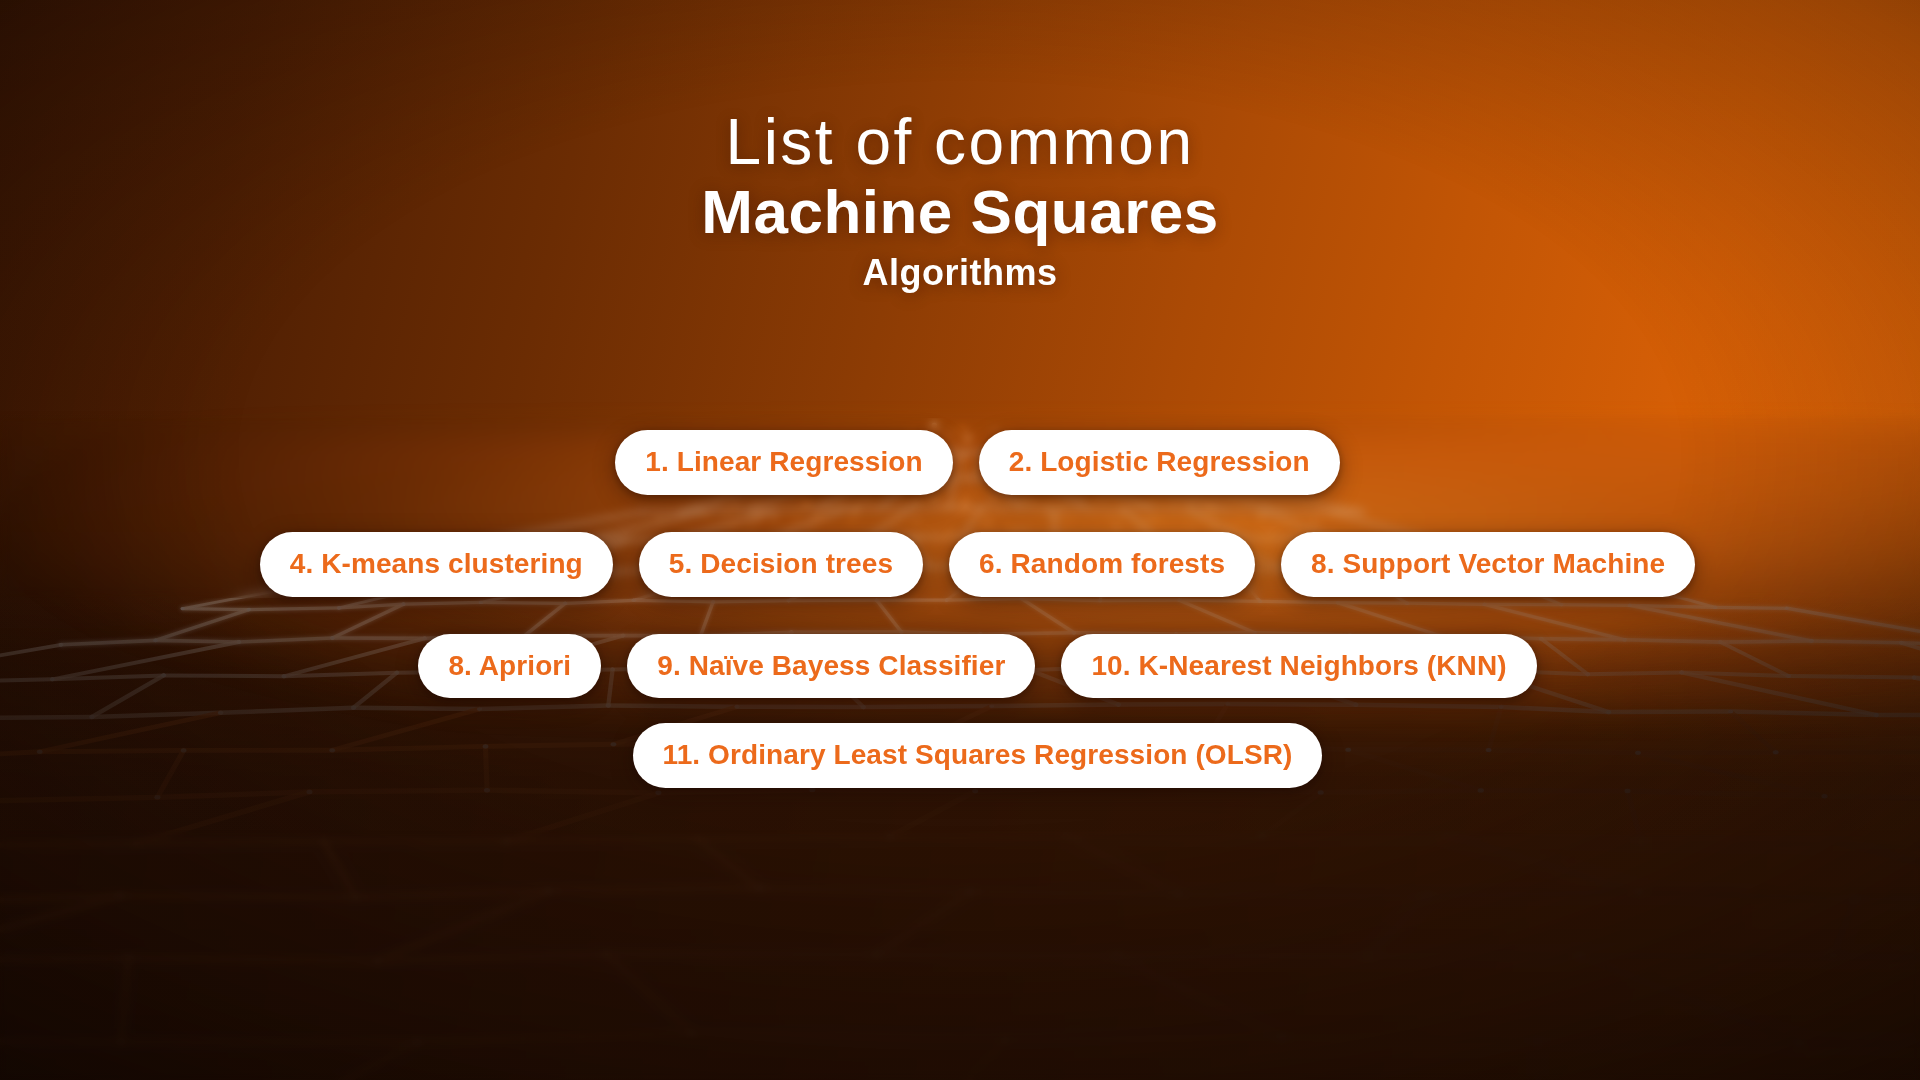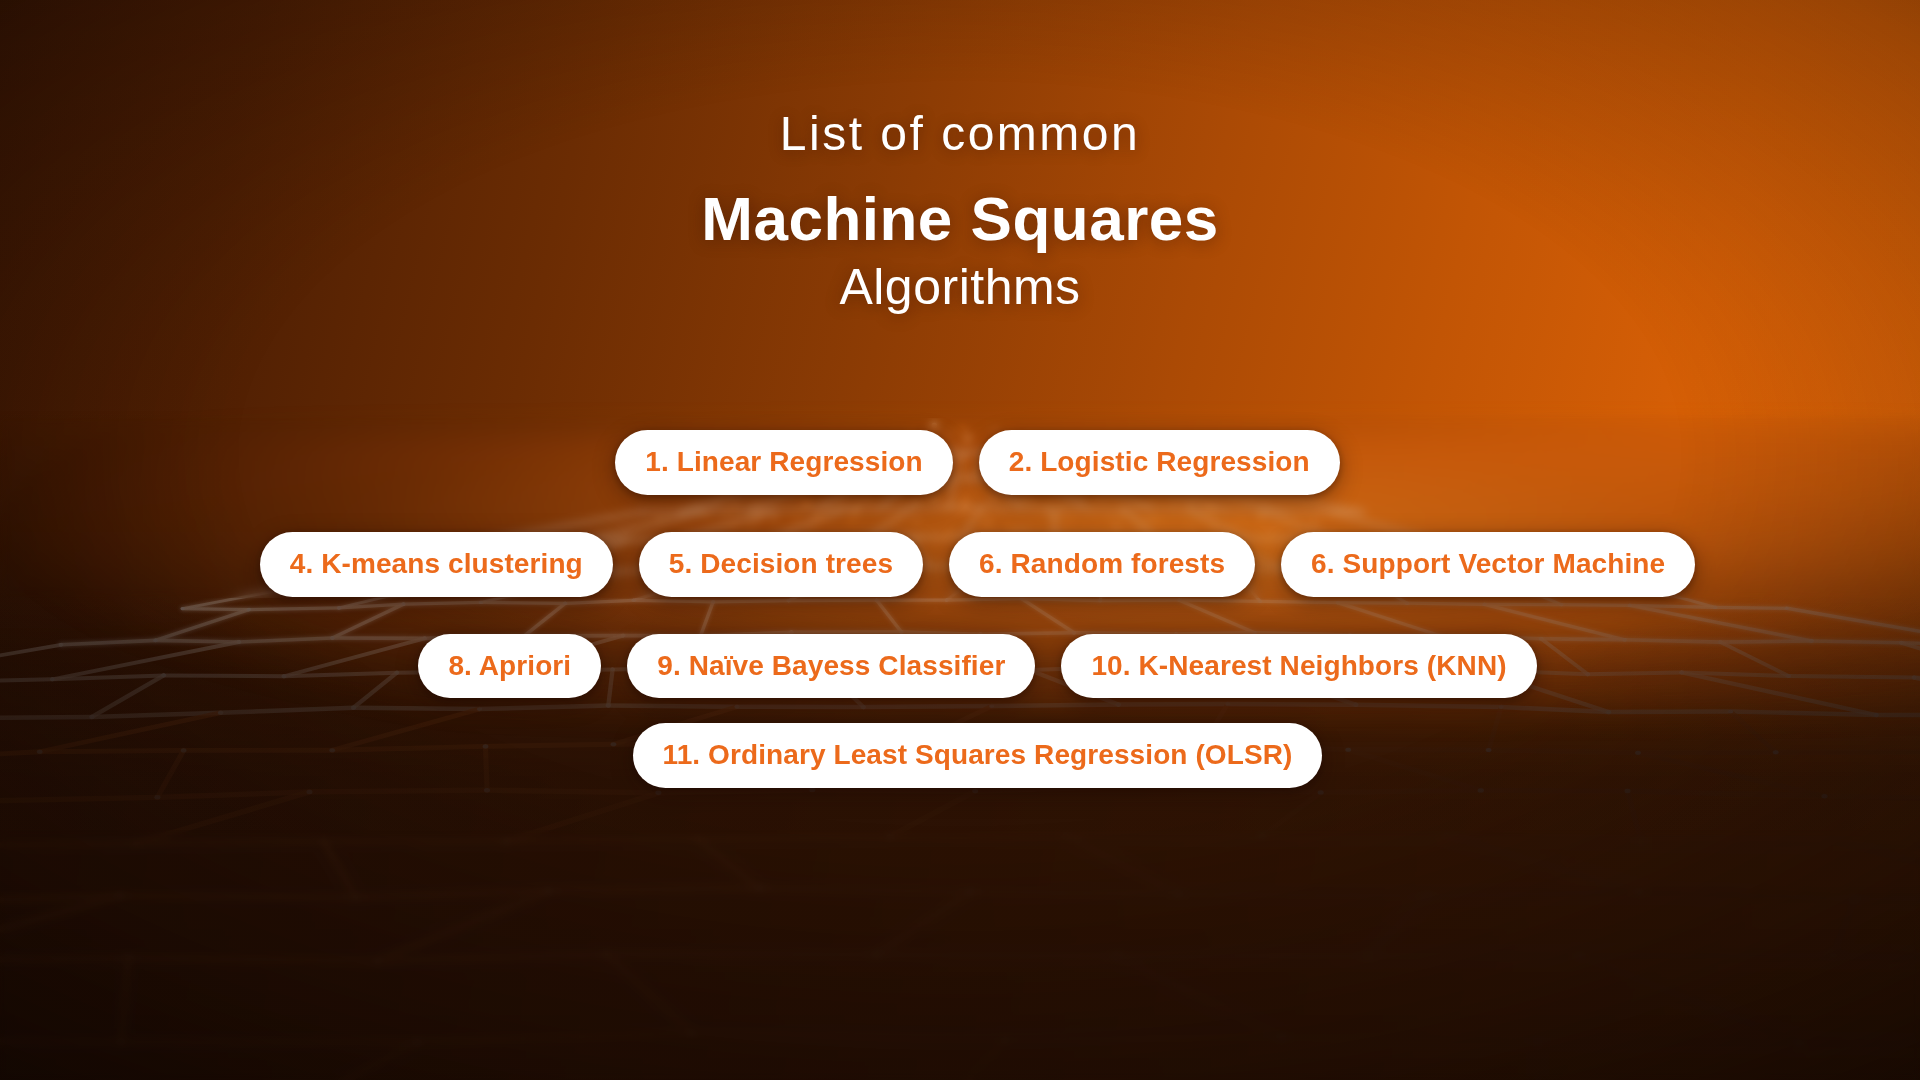--- a/index.html
+++ b/index.html
@@ -103,38 +103,38 @@
   .heading {
     position: absolute;
     top: 110px;
     left: 0;
     width: 100%;
     text-align: center;
     color: #ffffff;
     line-height: 1.0;
   }
   .heading-line1 {
-    font-size: 48px;
+    font-size: 64px;
     font-weight: 300;
     letter-spacing: 2.5px;
     display: block;
-    margin-bottom: 30px;
+    margin-bottom: 7px;
     text-shadow: 0 2px 14px rgba(60,20,0,0.45);
   }
   .heading-line2 {
     font-size: 62px;
     font-weight: 700;
     letter-spacing: 0.5px;
     display: block;
     margin-bottom: 12px;
     text-shadow: 0 2px 16px rgba(60,20,0,0.45);
   }
   .heading-line3 {
-    font-size: 50px;
-    font-weight: 400;
+    font-size: 36px;
+    font-weight: 700;
     letter-spacing: 0.5px;
     display: block;
     text-shadow: 0 2px 16px rgba(60,20,0,0.45);
   }
 
   .rows {
     position: absolute;
     top: 430px;
     left: 0;
     width: 100%;
@@ -1477,21 +1477,21 @@
 
     <div class="rows" id="pill-rows">
         <div class="pill-row row-1">
           <div class="pill">1. Linear Regression</div>
           <div class="pill">2. Logistic Regression</div>
         </div>
         <div class="pill-row row-2">
           <div class="pill">4. K-means clustering</div>
           <div class="pill">5. Decision trees</div>
           <div class="pill">6. Random forests</div>
-          <div class="pill">6. Support Vector Machine</div>
+          <div class="pill">8. Support Vector Machine</div>
         </div>
         <div class="pill-row row-3">
           <div class="pill">8. Apriori</div>
           <div class="pill">9. Naïve Bayess Classifier</div>
           <div class="pill">10. K-Nearest Neighbors (KNN)</div>
         </div>
         <div class="pill-row row-4">
           <div class="pill">11. Ordinary Least Squares Regression (OLSR)</div>
         </div>
       </div>

